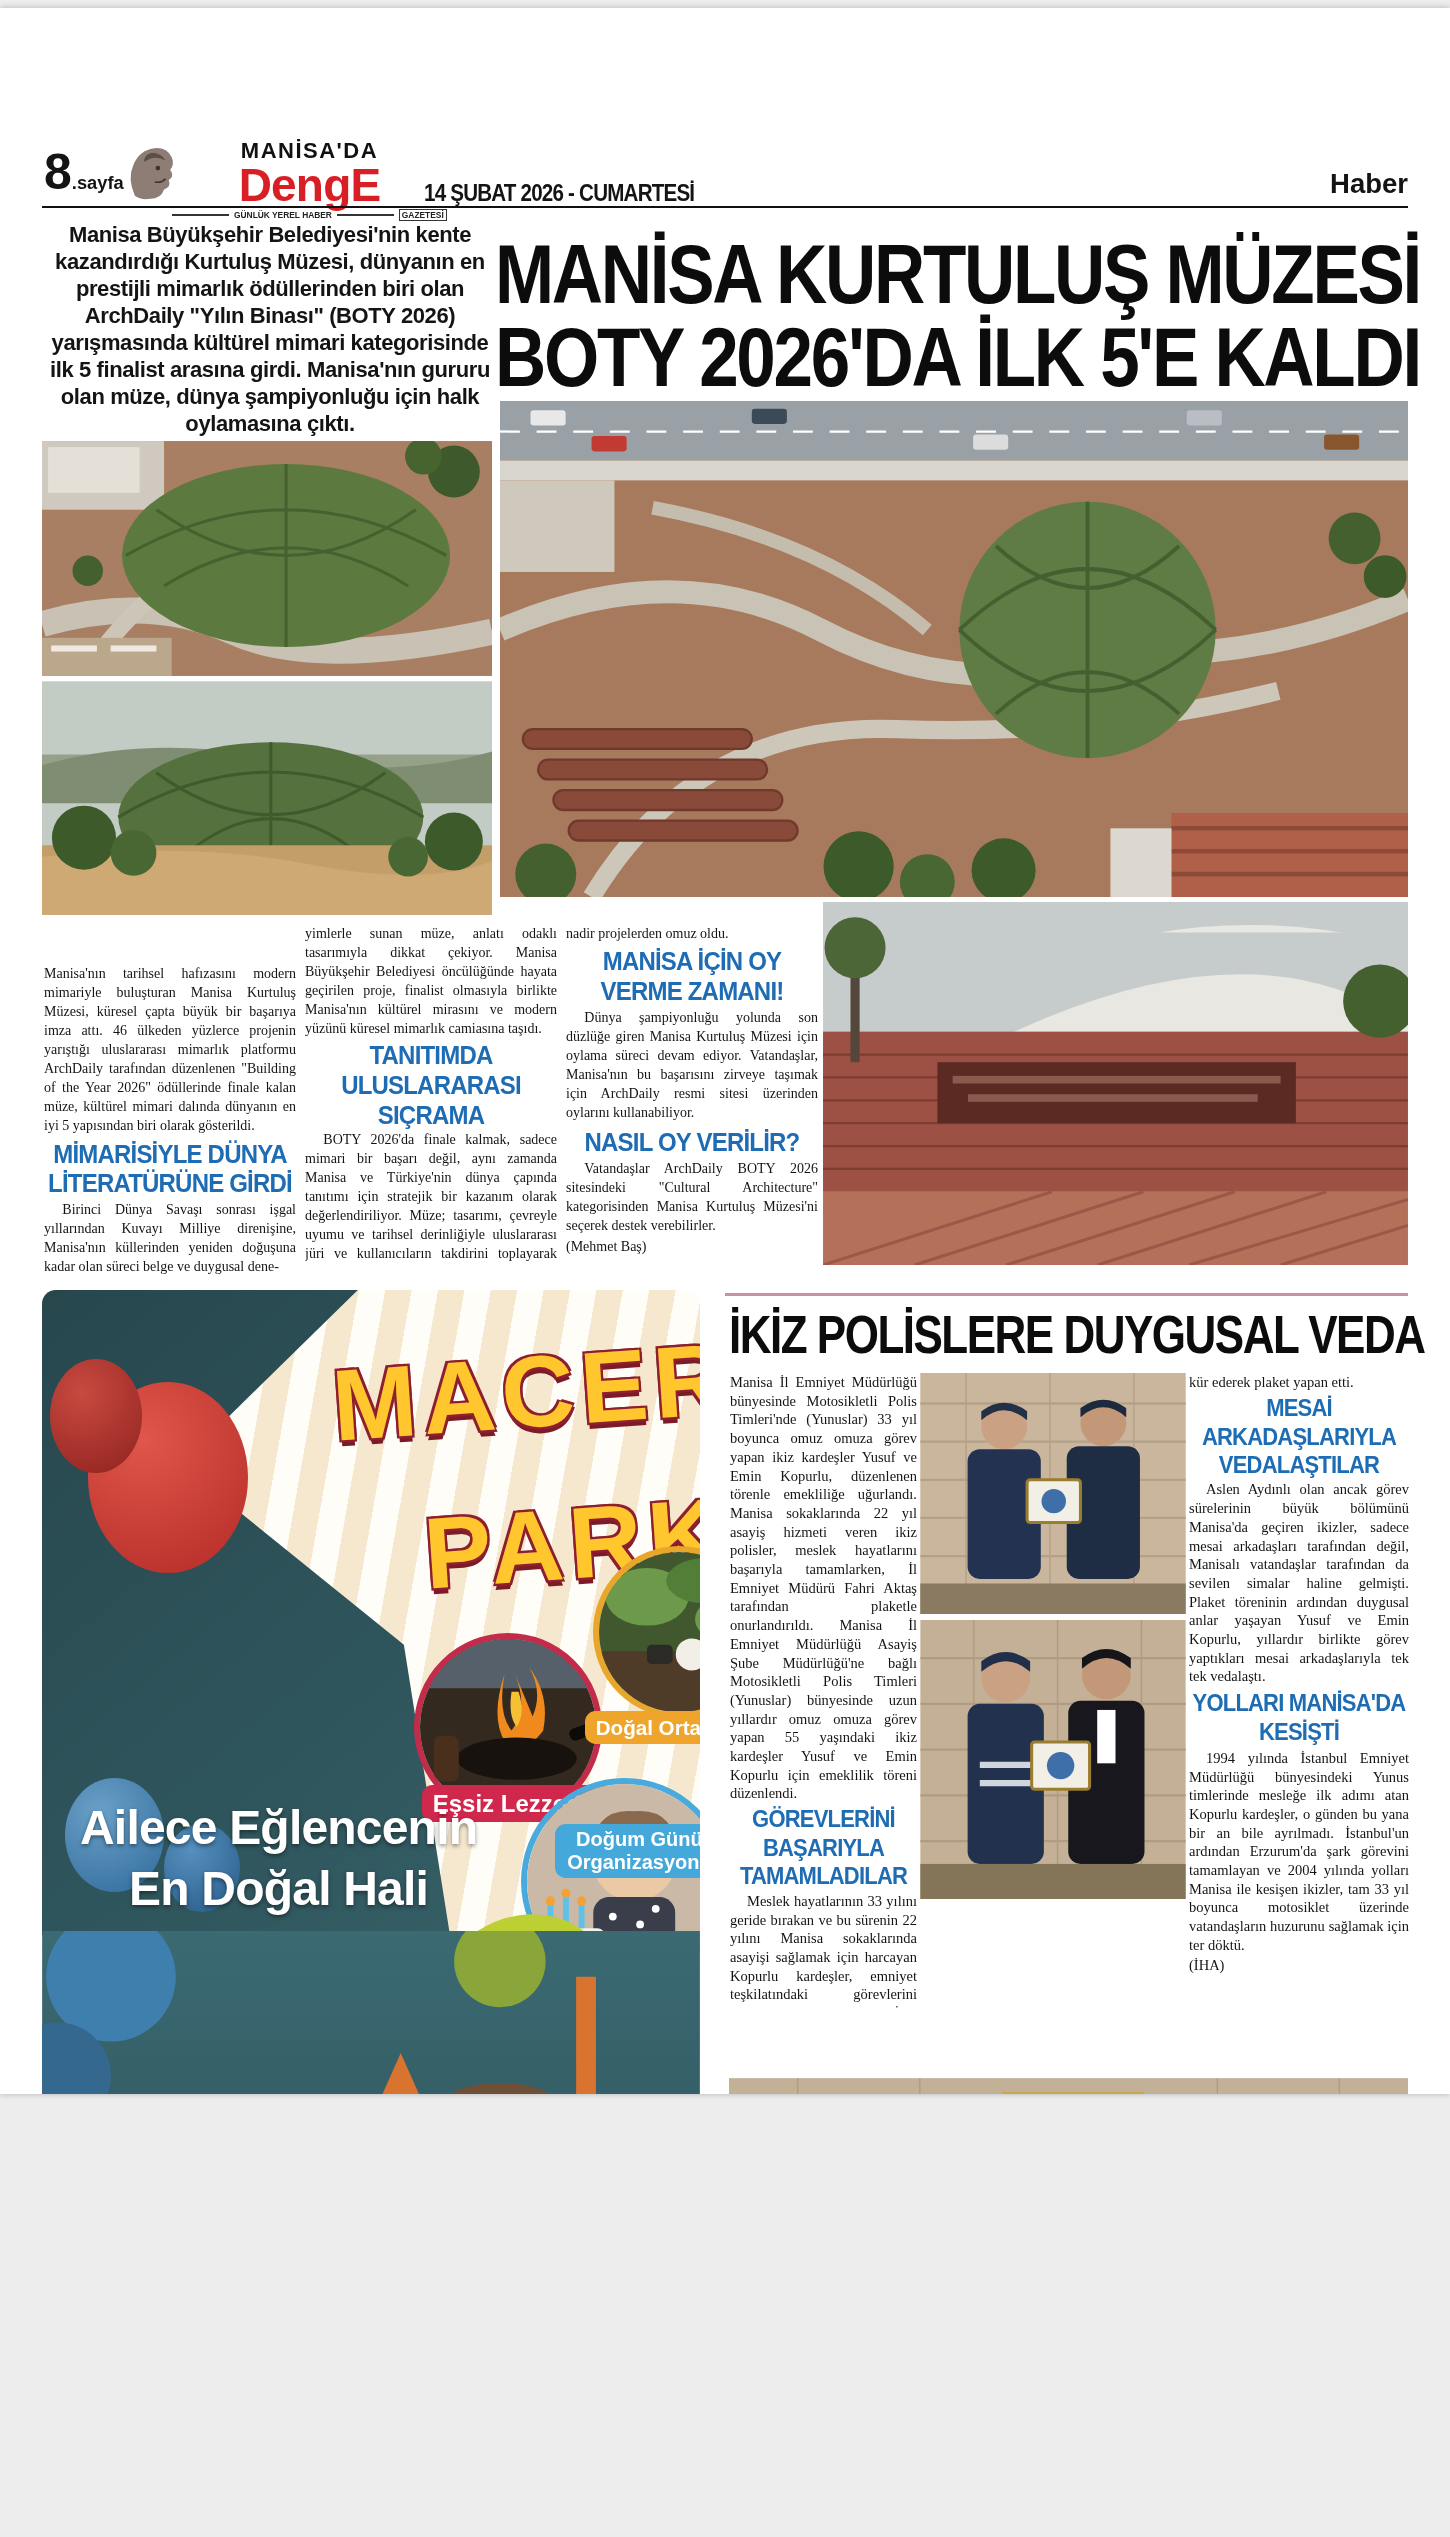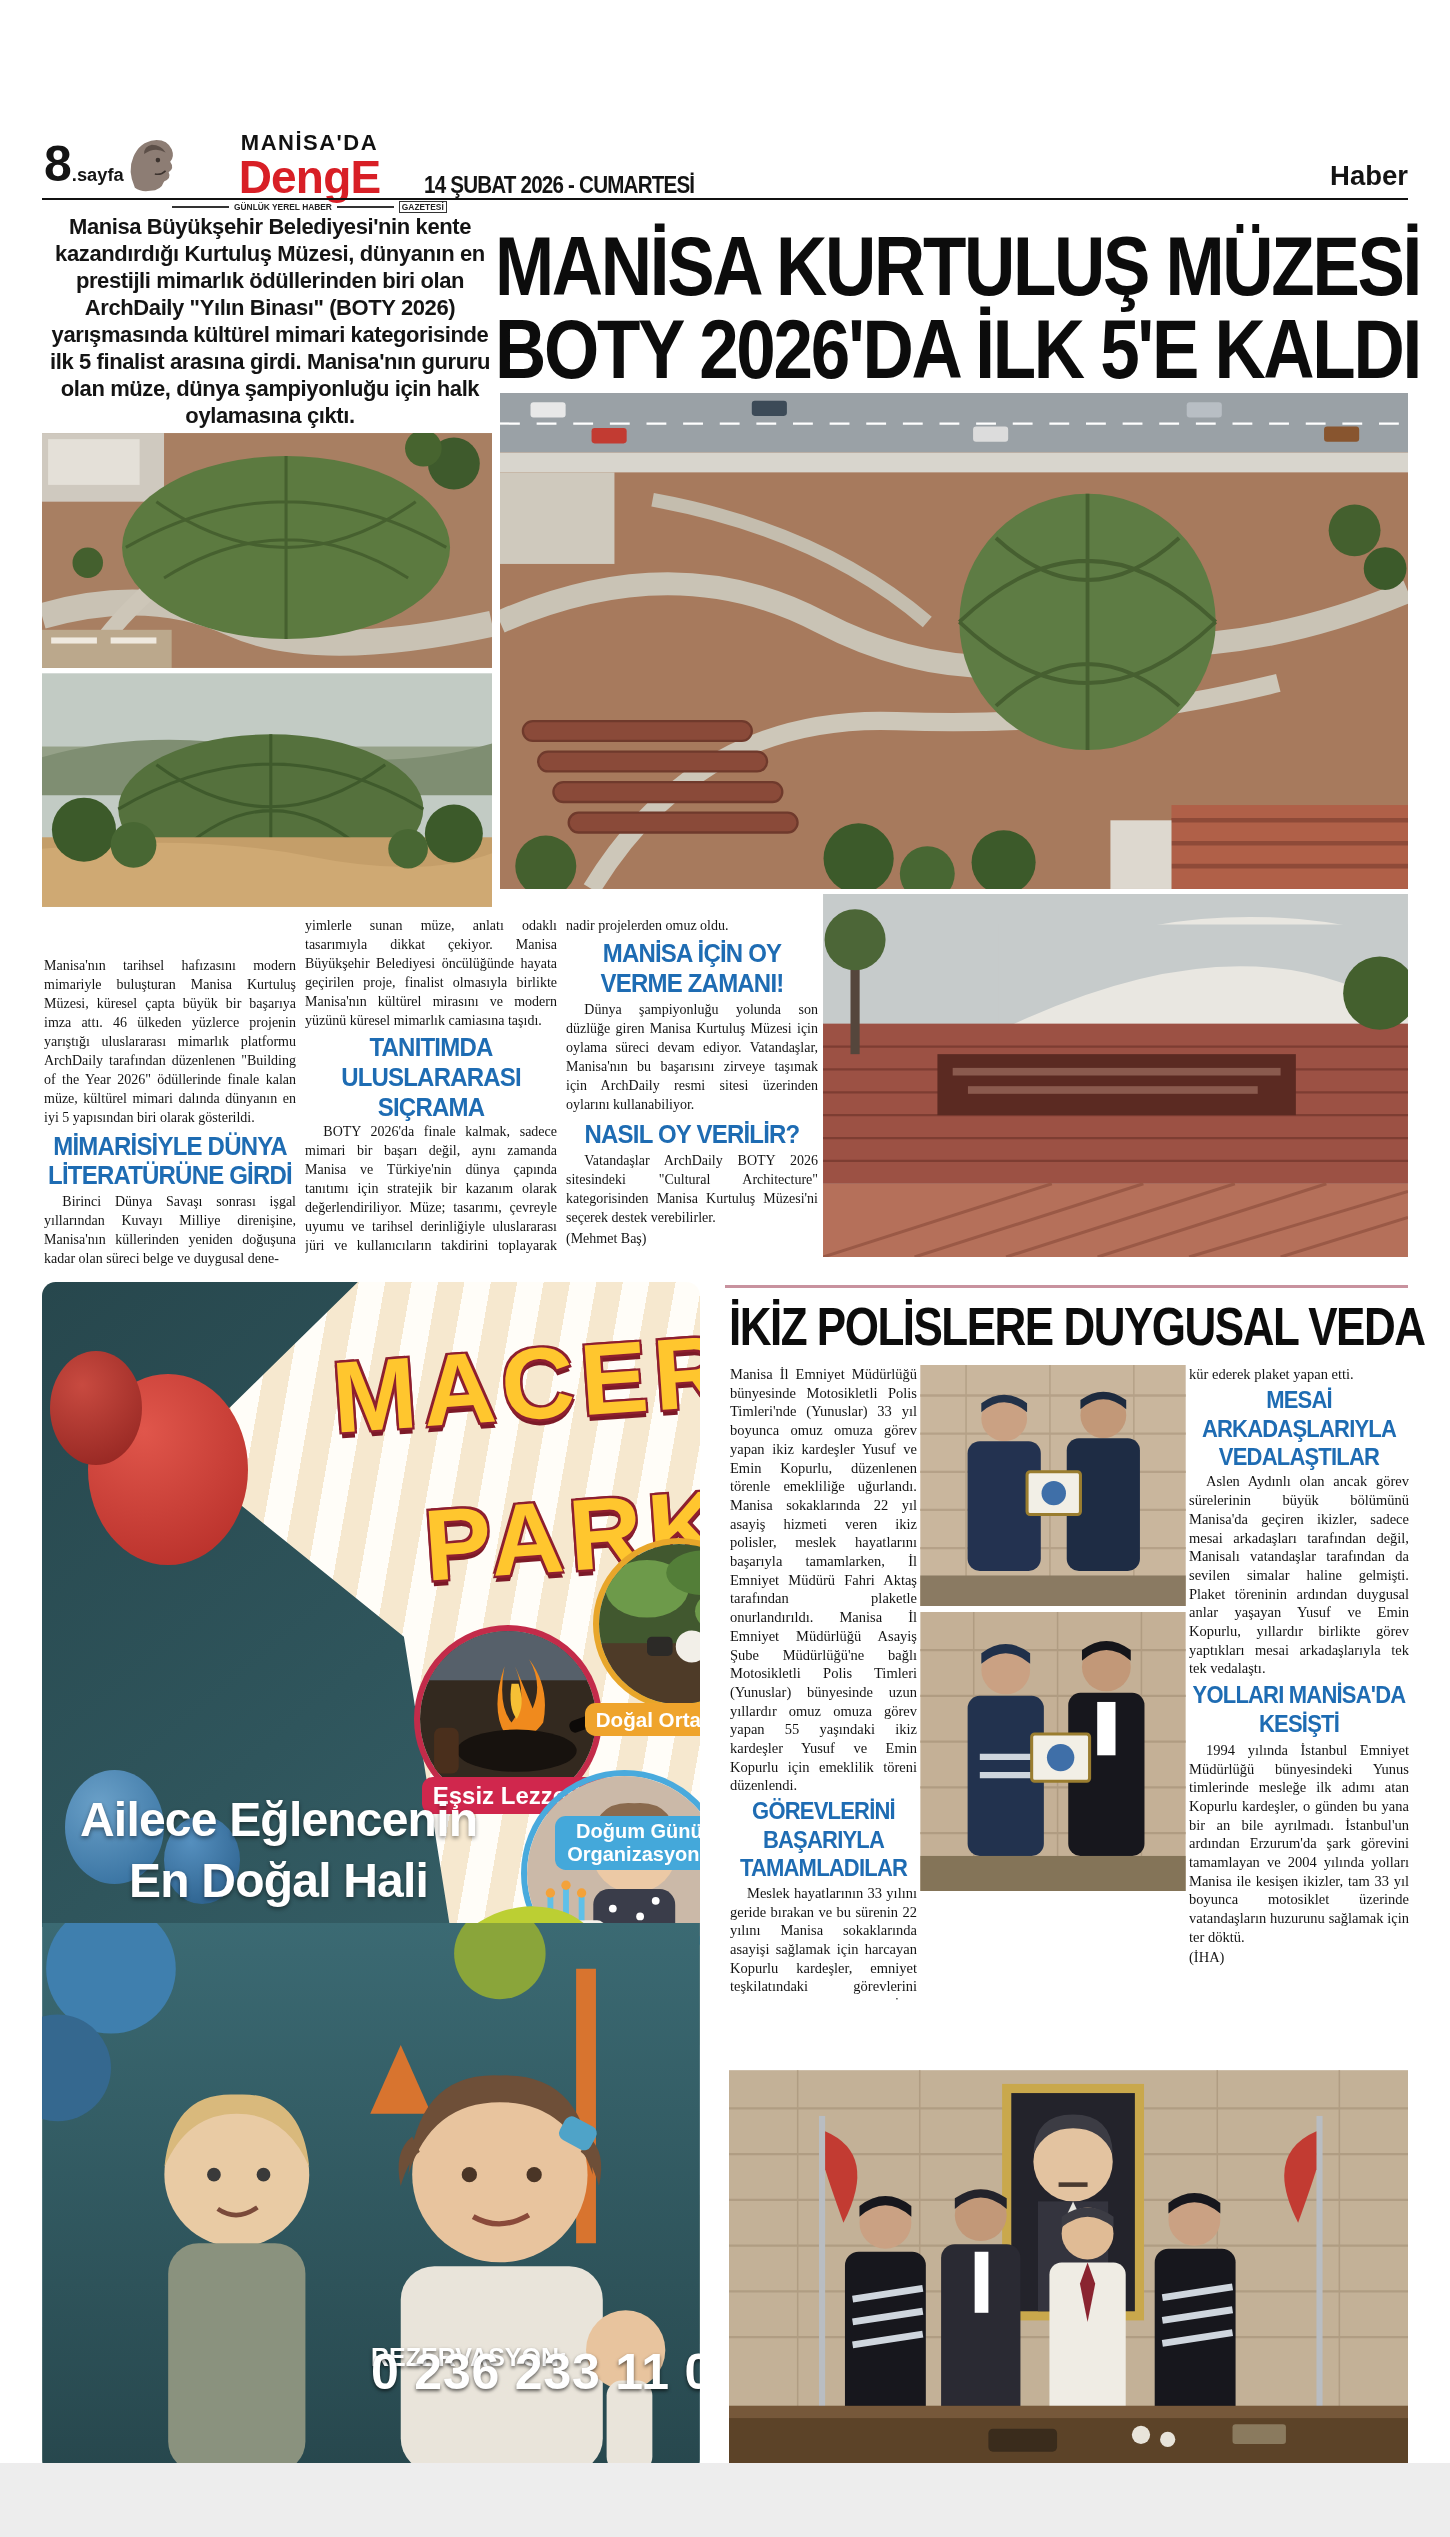--- a/index.html
+++ b/index.html
@@ -1,16 +1,16 @@
 <!DOCTYPE html>
 <html lang="tr" style="font-size:12.2px"><head>
 <meta charset="utf-8">
 <style>
   html,body{margin:0;padding:0;background:#ededed;}
-  .page{position:relative;width:1450px;height:2463px;background:#fff;margin:0 auto;
+  .page{position:relative;width:1450px;height:2086px;background:#fff;margin:8px auto;
         font-family:"Liberation Serif",serif;color:#141414;overflow:hidden;
         box-shadow:0 0 6.1px rgba(0,0,0,.25);}
   .abs{position:absolute;}
 
   
   .pageno{left:44px;top:139px;font-family:"Liberation Sans",sans-serif;font-weight:900;
           font-size:50px;line-height:1;}
   .pageno small{font-size:18.3px;font-weight:700;}
   .logo{left:172px;top:130px;width:275px;text-align:center;font-family:"Liberation Sans",sans-serif;}
   .logo .top{font-size:22px;font-weight:900;letter-spacing:1.5px;color:#111;}

